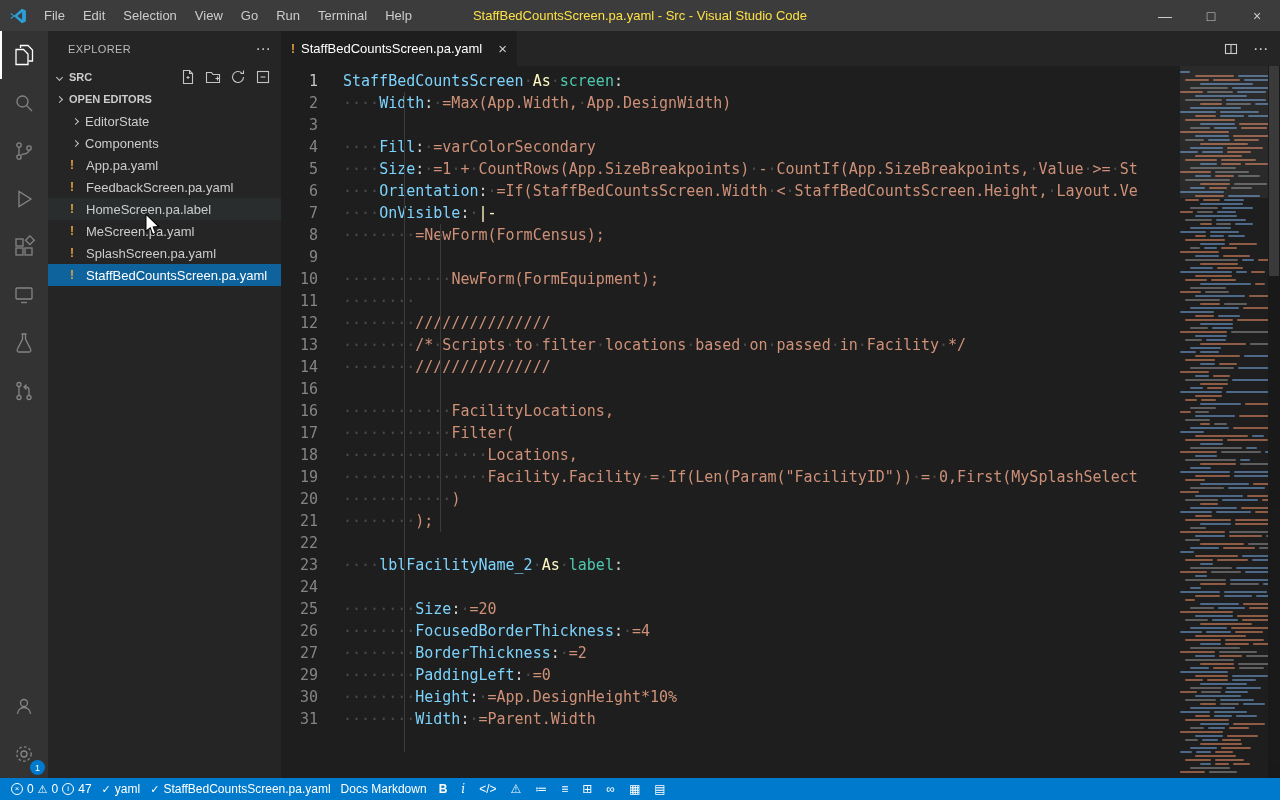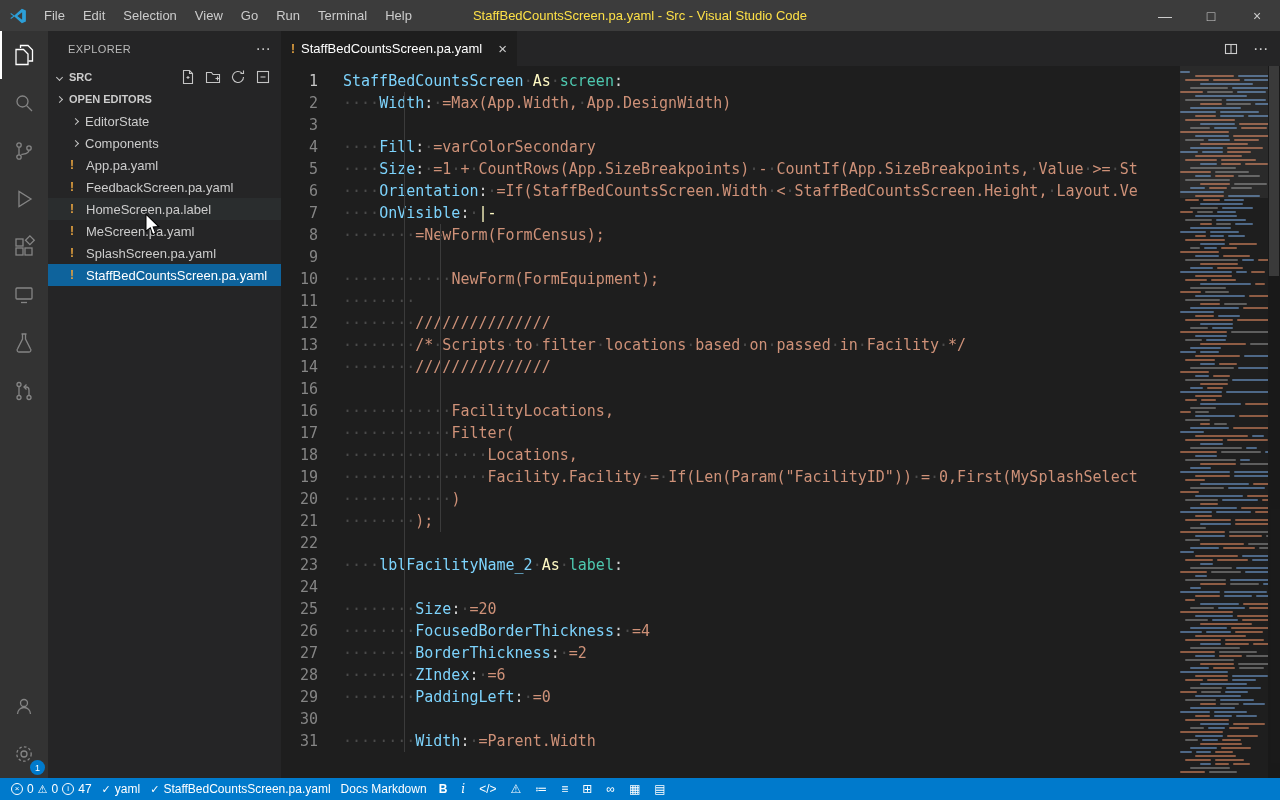--- a/index.html
+++ b/index.html
@@ -379,29 +379,26 @@
               </div>
               <div class="code-line">
                 <span class="ln">26</span>
                 <span class="ct"><span class="ws">·</span><span class="ws">·</span><span class="ws">·</span><span class="ws">·</span><span class="ws">·</span><span class="ws">·</span><span class="ws">·</span><span class="ws">·</span><span class="c-b">FocusedBorderThickness</span><span class="c-p">:</span><span class="ws">·</span><span class="c-o">=4</span></span>
               </div>
               <div class="code-line">
                 <span class="ln">27</span>
                 <span class="ct"><span class="ws">·</span><span class="ws">·</span><span class="ws">·</span><span class="ws">·</span><span class="ws">·</span><span class="ws">·</span><span class="ws">·</span><span class="ws">·</span><span class="c-b">BorderThickness</span><span class="c-p">:</span><span class="ws">·</span><span class="c-o">=2</span></span>
               </div>
               <div class="code-line">
-                <span class="ln">28</span>
-                <span class="ct"><span class="ws">·</span><span class="ws">·</span><span class="ws">·</span><span class="ws">·</span><span class="ws">·</span><span class="ws">·</span><span class="ws">·</span><span class="ws">·</span><span class="c-b">ZIndex</span><span class="c-p">:</span><span class="ws">·</span><span class="c-o">=6</span></span>
-              </div>
-              <div class="code-line">
                 <span class="ln">29</span>
                 <span class="ct"><span class="ws">·</span><span class="ws">·</span><span class="ws">·</span><span class="ws">·</span><span class="ws">·</span><span class="ws">·</span><span class="ws">·</span><span class="ws">·</span><span class="c-b">PaddingLeft</span><span class="c-p">:</span><span class="ws">·</span><span class="c-o">=0</span></span>
               </div>
               <div class="code-line">
                 <span class="ln">30</span>
+                <span class="ct"><span class="ws">·</span><span class="ws">·</span><span class="ws">·</span><span class="ws">·</span><span class="ws">·</span><span class="ws">·</span><span class="ws">·</span><span class="ws">·</span><span class="c-b">Height</span><span class="c-p">:</span><span class="ws">·</span><span class="c-o">=App.DesignHeight*10%</span></span>
               </div>
               <div class="code-line">
                 <span class="ln">31</span>
                 <span class="ct"><span class="ws">·</span><span class="ws">·</span><span class="ws">·</span><span class="ws">·</span><span class="ws">·</span><span class="ws">·</span><span class="ws">·</span><span class="ws">·</span><span class="c-b">Width</span><span class="c-p">:</span><span class="ws">·</span><span class="c-o">=Parent.Width</span></span>
               </div>
             </div>
         </div>
         <div class="minimap" id="minimap">
             <div class="mm-row">
               <span class="mm-bar" style="width: 10px; margin-left: 0px; background: rgb(87, 118, 154);"></span>

